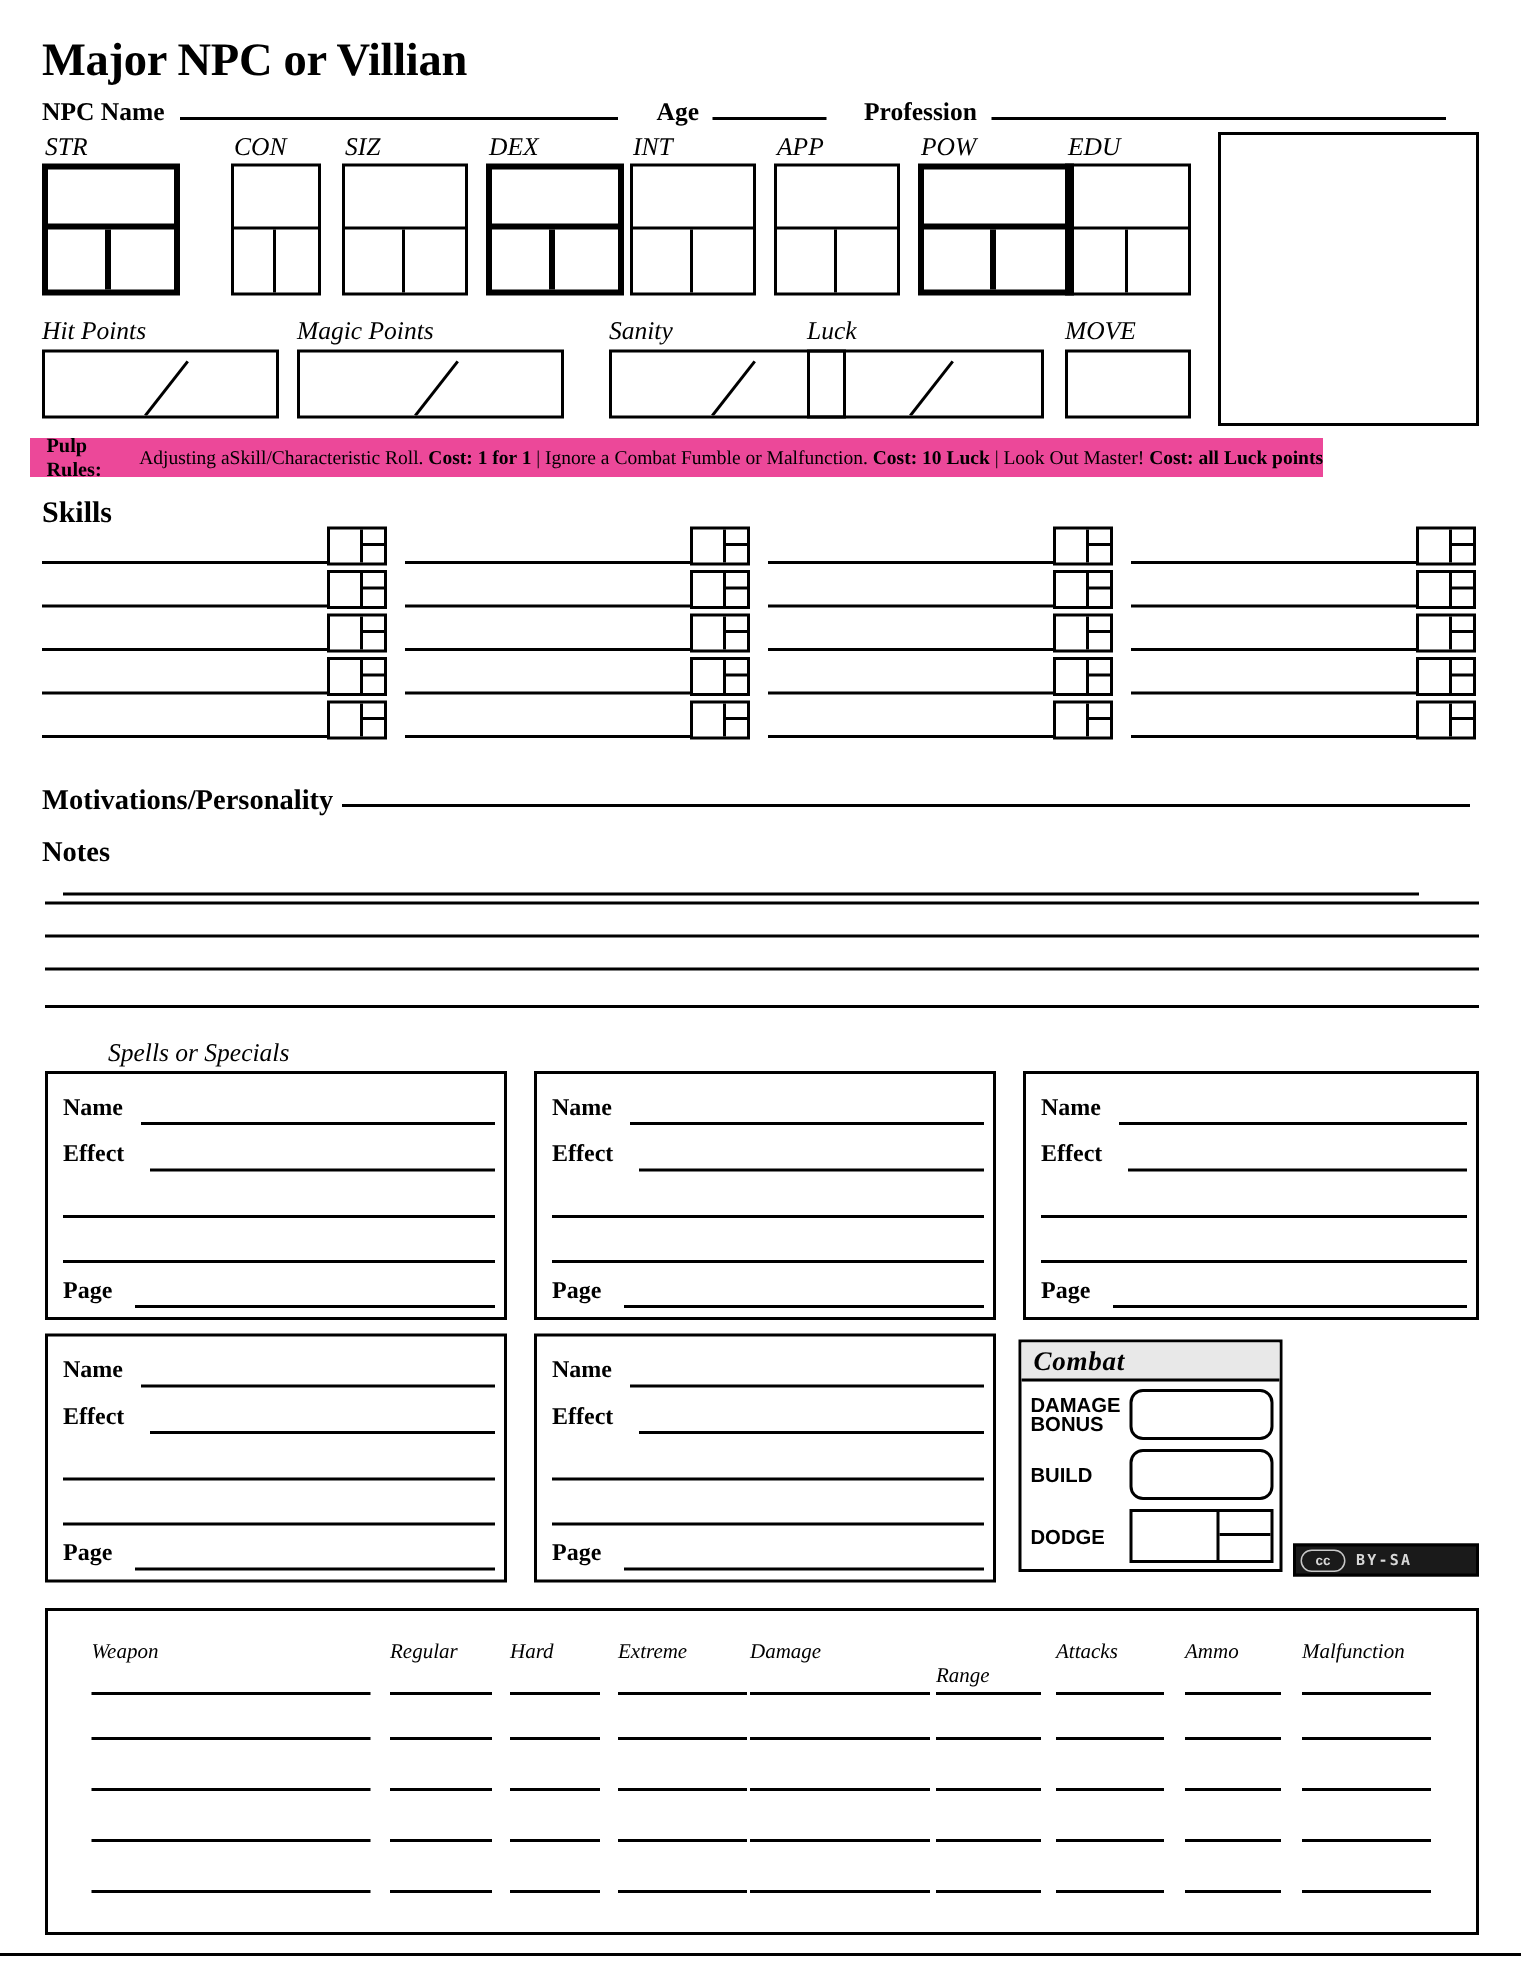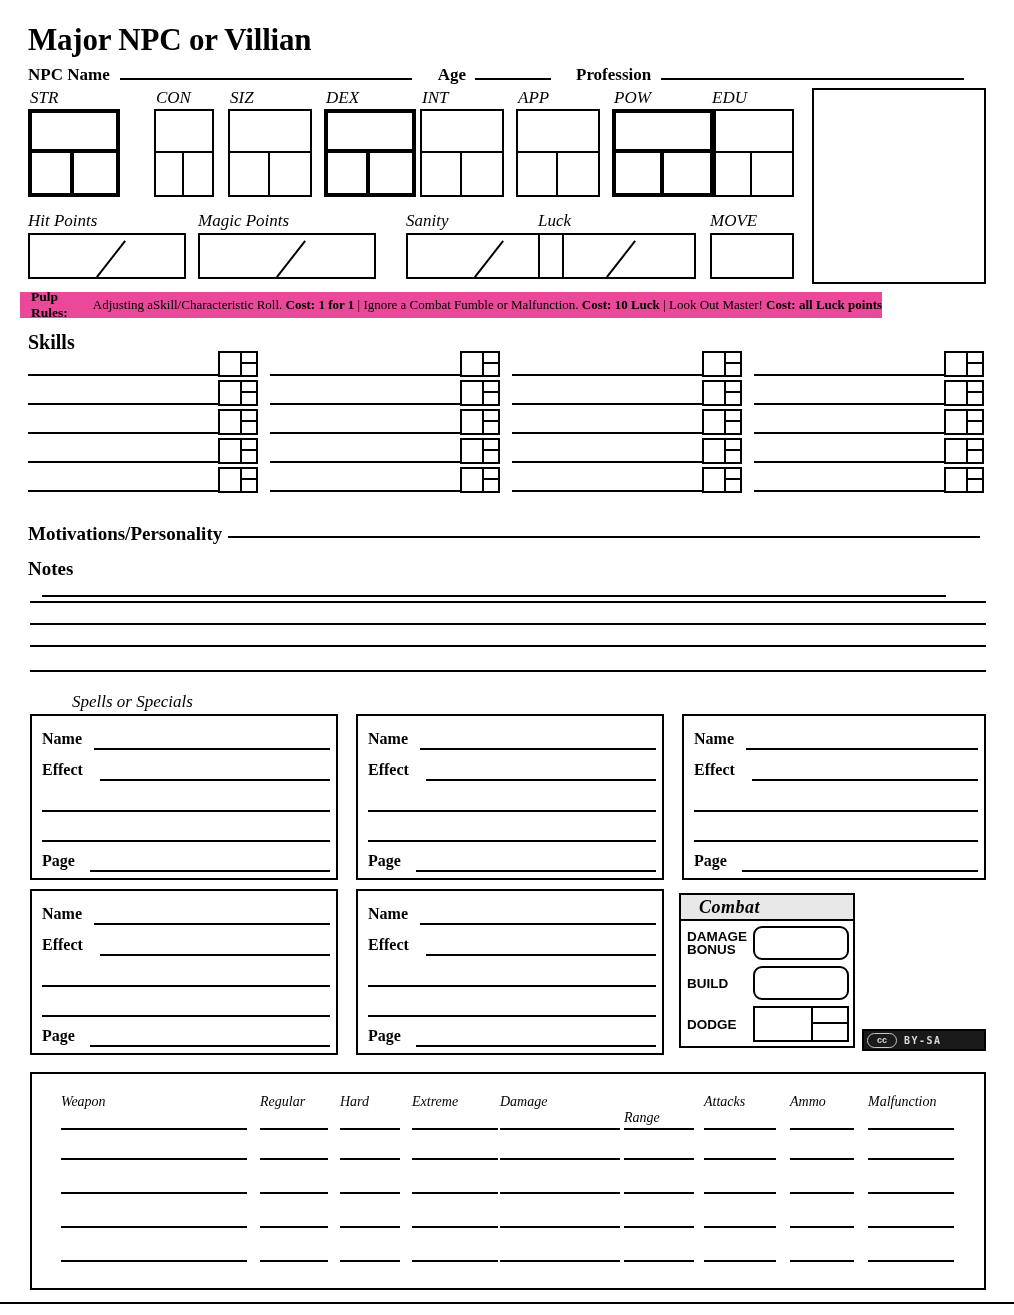--- a/index.html
+++ b/index.html
@@ -107,21 +107,21 @@
   }
   .spellbox .sline { position: absolute; height: 0; border-bottom: 2px solid #000; }
 
   
   .combat {
     position: absolute; left: 679px; top: 893px;
     width: 176px; height: 155px; border: 2px solid #000; background: #fff;
   }
   .combat .chdr {
     height: 26px; background: #e8e8e8; border-bottom: 2px solid #000;
-    display: flex; align-items: center; padding-left: 18px;
+    display: flex; align-items: center; padding-left: 8px;
   }
   .combat .chdr span {
     font-size: 18px; font-weight: bold; font-style: italic; letter-spacing: 0.5px;
   }
   .combat .crow { display: flex; align-items: center; padding: 0 0 0 6px; }
   .combat .crlab {
     font-size: 13.5px; font-weight: bold;
     font-family: "Liberation Sans", sans-serif;
     line-height: 13px; width: 66px;
   }

